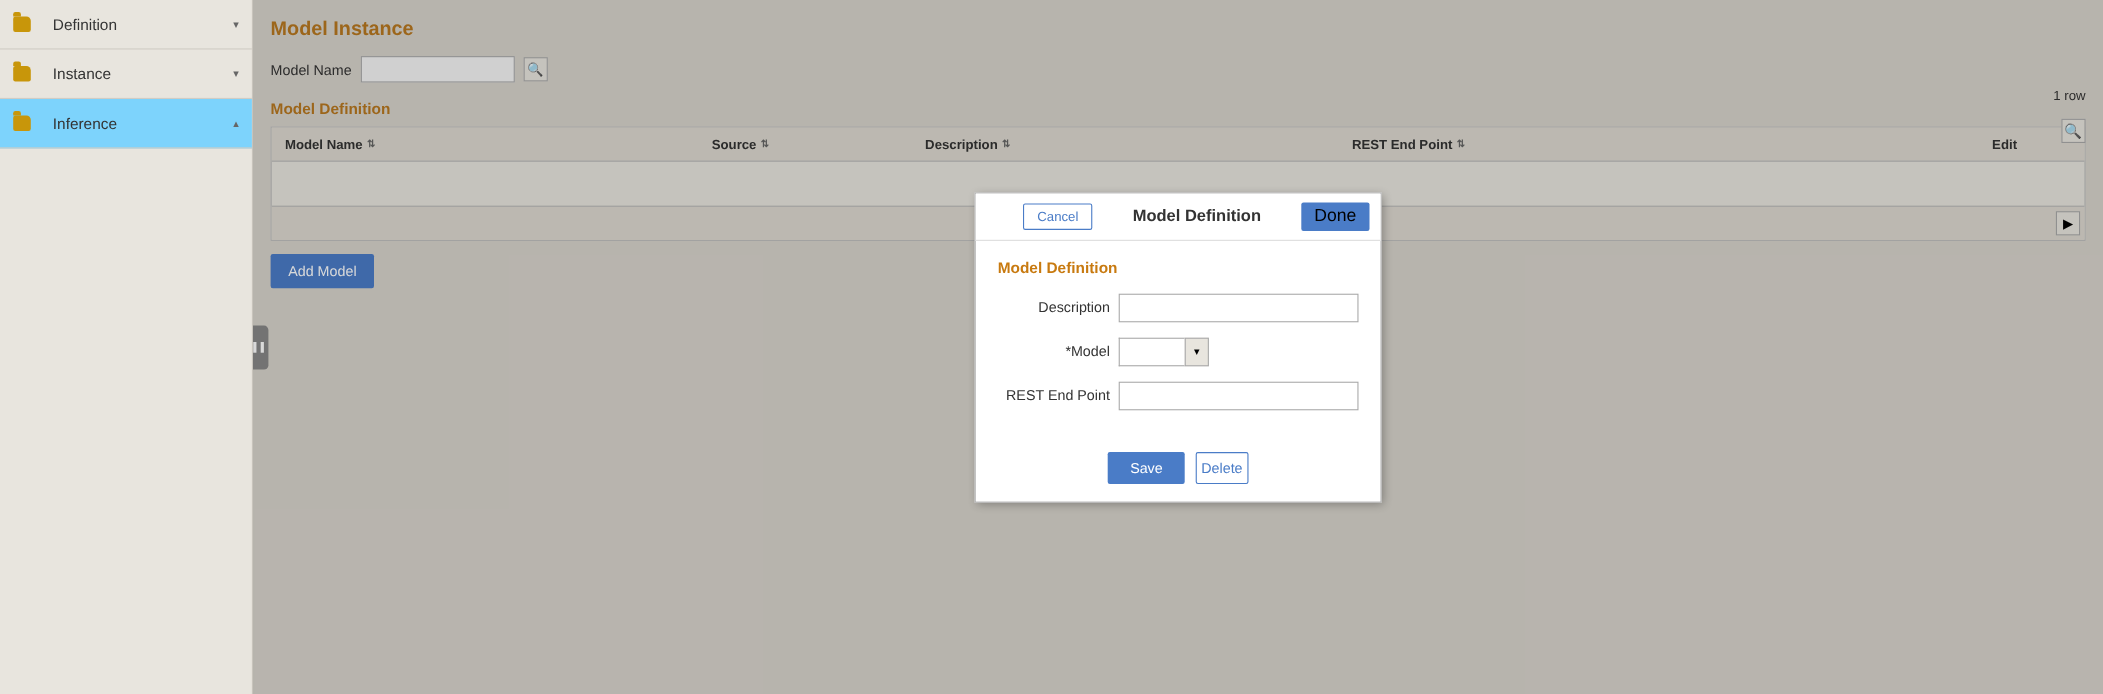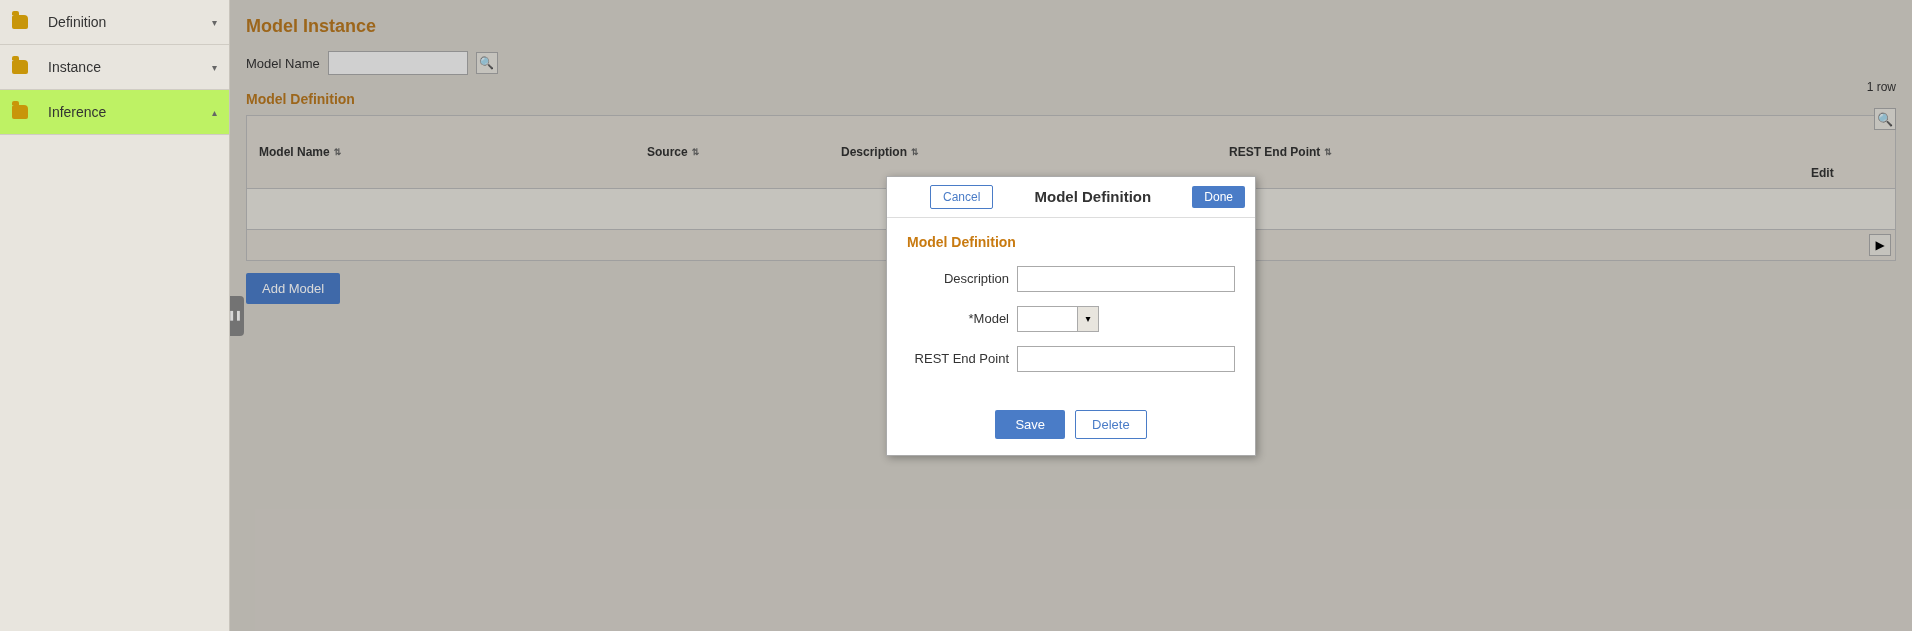--- a/index.html
+++ b/index.html
@@ -25,21 +25,21 @@
       display: flex;
       align-items: center;
       justify-content: space-between;
       padding: 14px 12px;
       border-bottom: 1px solid #d0ccc4;
       cursor: pointer;
       color: #333;
       font-size: 14px;
     }
     .sidebar-item.active {
-      background: #bef264;
+      background: #7dd3fc;
       text-align: right;
     }
     .sidebar-item .item-left {
       display: flex;
       align-items: center;
       gap: 20px;
     }
     .sidebar-item .folder-icon {
       width: 16px;
       height: 14px;
@@ -150,21 +150,21 @@
       font-weight: bold;
       color: #333;
       display: flex;
       align-items: center;
       gap: 4px;
     }
     .col-model-name { flex: 2; padding-left: 8px; }
     .col-source { flex: 1; }
     .col-description { flex: 2; }
     .col-rest { flex: 3; }
-    .col-edit { width: 80px; text-align: left; margin-top: 42px; }
+    .col-edit { width: 80px; text-align: left; }
 
     .sort-arrow {
       font-size: 9px;
       color: #666;
     }
 
     .table-body {
       min-height: 40px;
     }
 
@@ -257,23 +257,23 @@
       margin-left: 33px;
     }
     .modal-header .modal-title {
       font-size: 15px;
       font-weight: bold;
       color: #333;
     }
     .modal-header .done-btn {
       background: #4a7cc7;
       border: none;
-      color: #ffffff;
+      color: #000000;
       padding: 4px 12px;
-      font-size: 12px;
+      font-size: 16px;
       cursor: pointer;
       border-radius: 2px;
     }
     .modal-body {
       padding: 16px 20px 20px;
     }
     .modal-section-title {
       color: #c87a10;
       font-size: 14px;
       font-weight: bold;
@@ -334,21 +334,21 @@
       border: none;
       padding: 6px 20px;
       font-size: 13px;
       cursor: pointer;
       border-radius: 2px;
     }
     .delete-btn {
       background: white;
       color: #4a7cc7;
       border: 1px solid #4a7cc7;
-      padding: 6px 16px;
+      padding: 6px 4px;
       font-size: 13px;
       cursor: pointer;
       border-radius: 2px;
     }
   </style>
 </head>
 <body>
 
 <div class="sidebar">
   <div class="sidebar-item">

